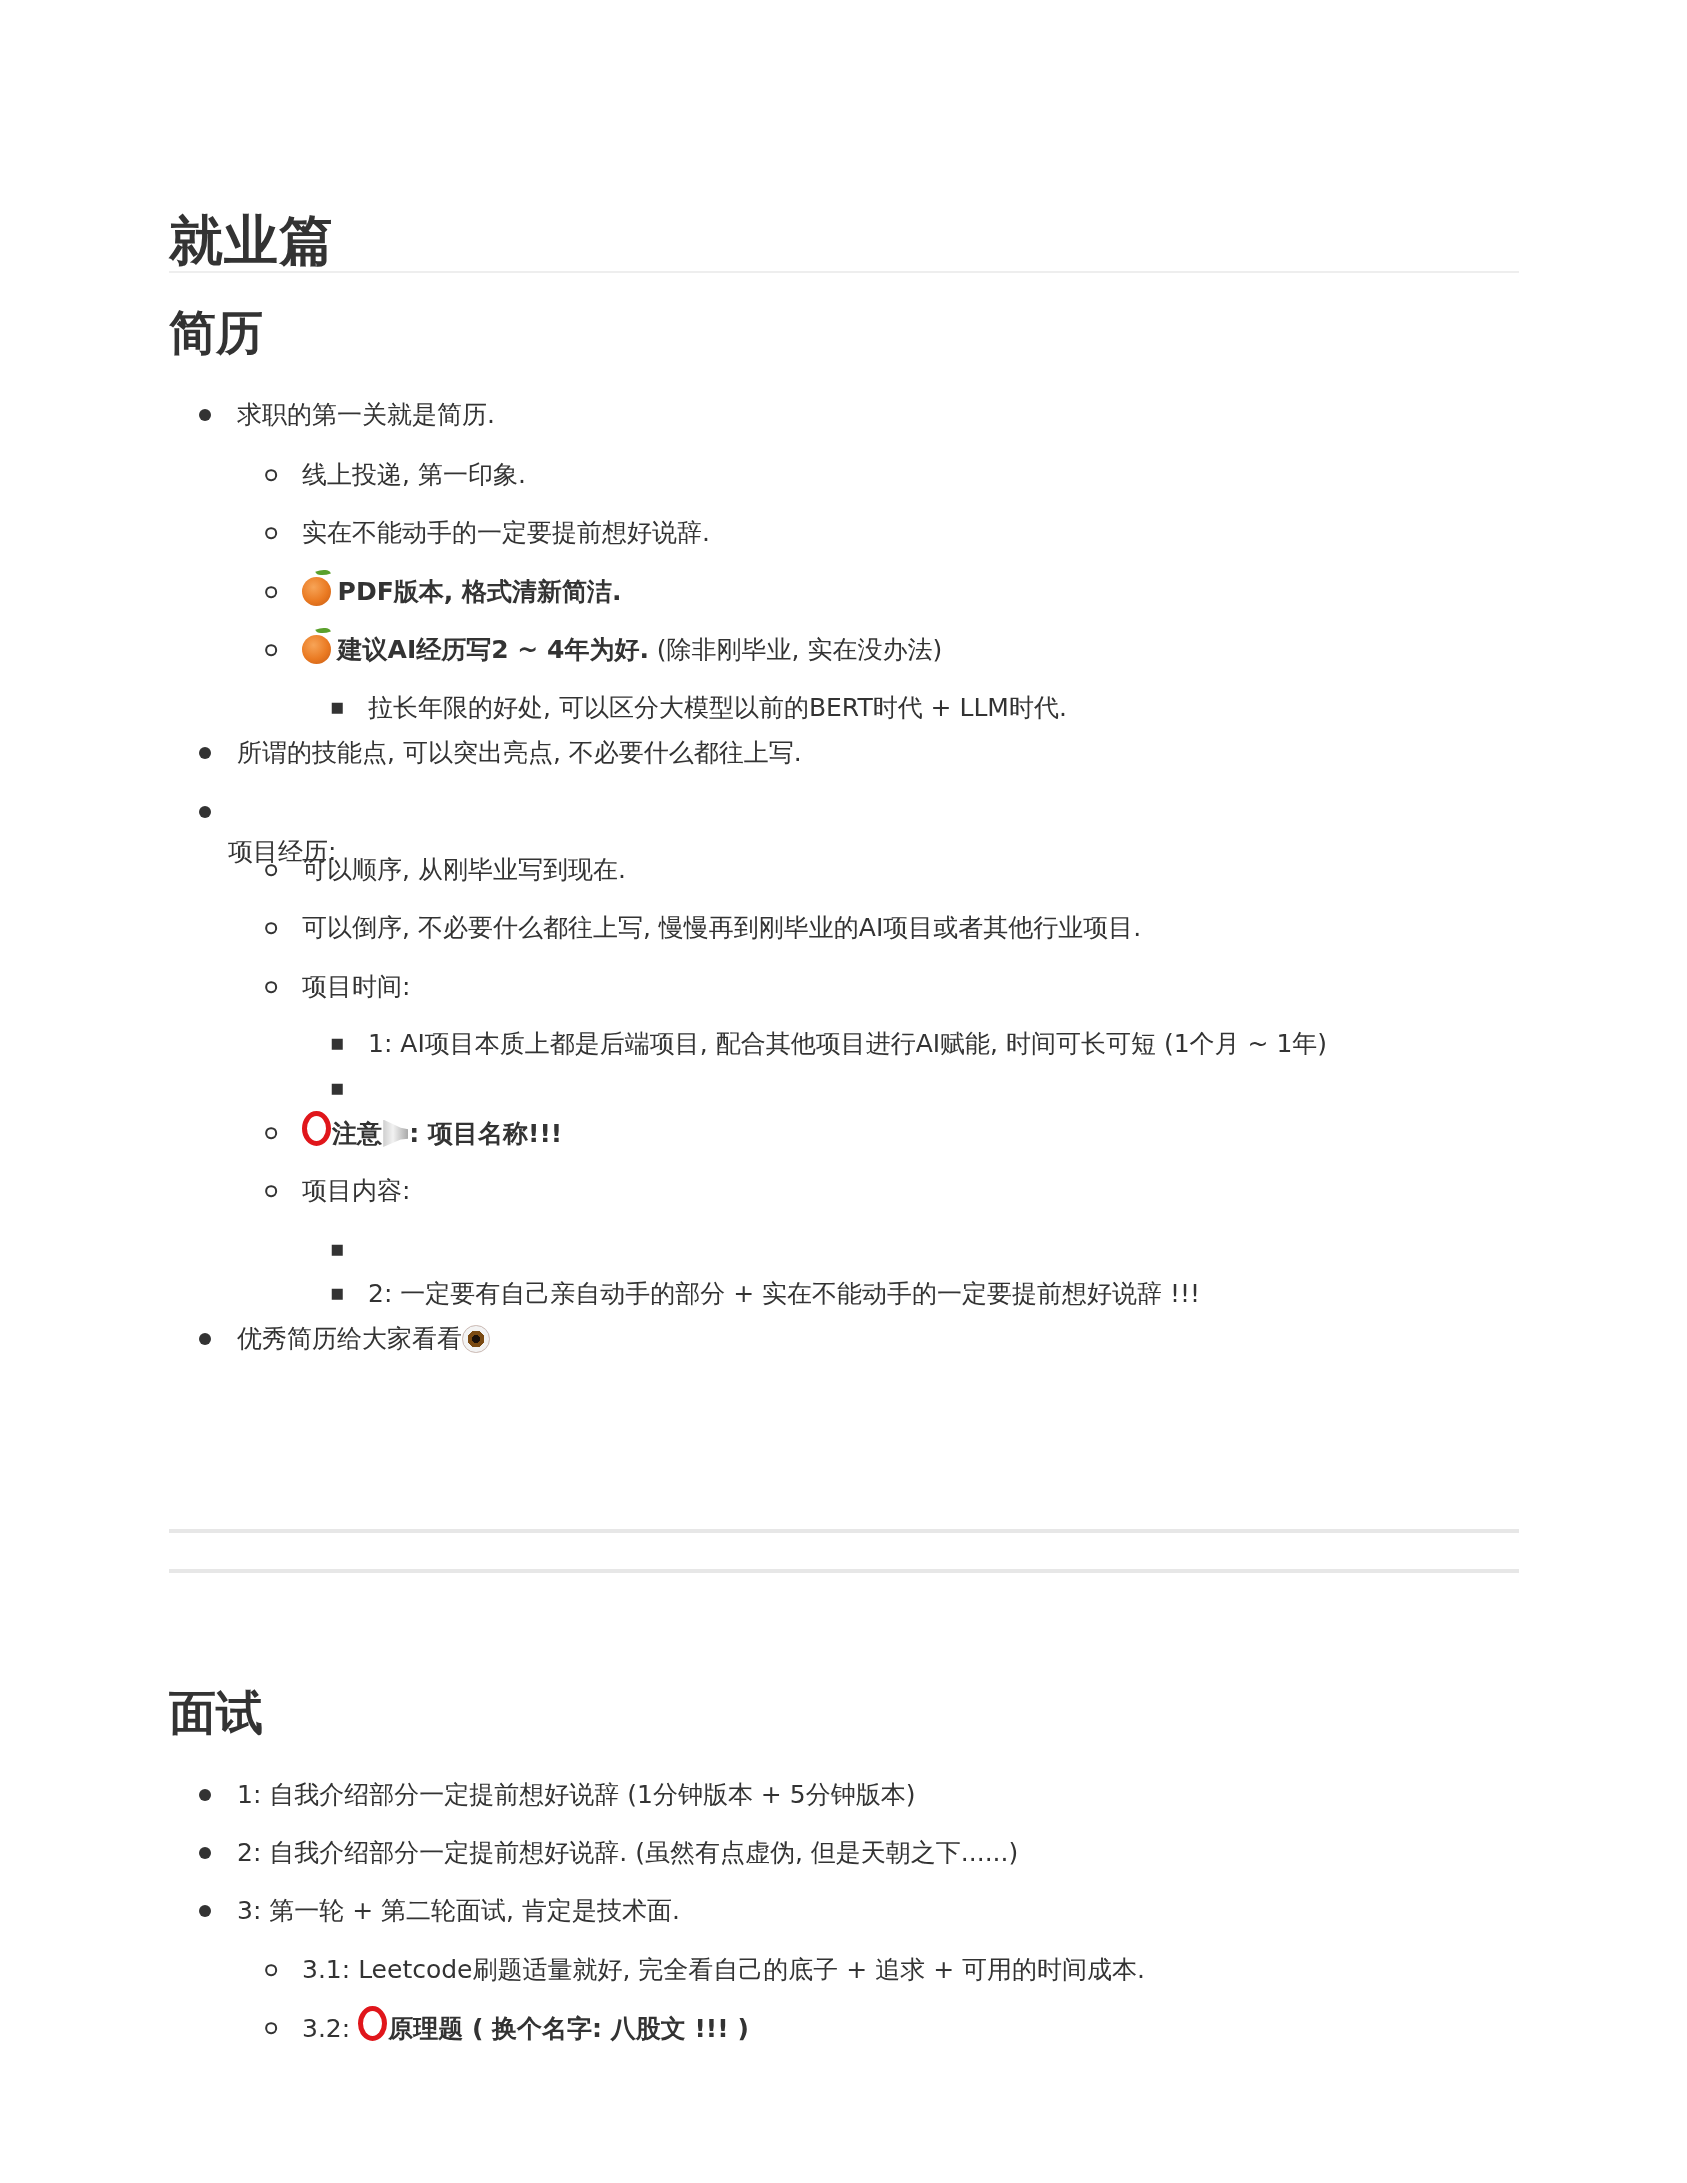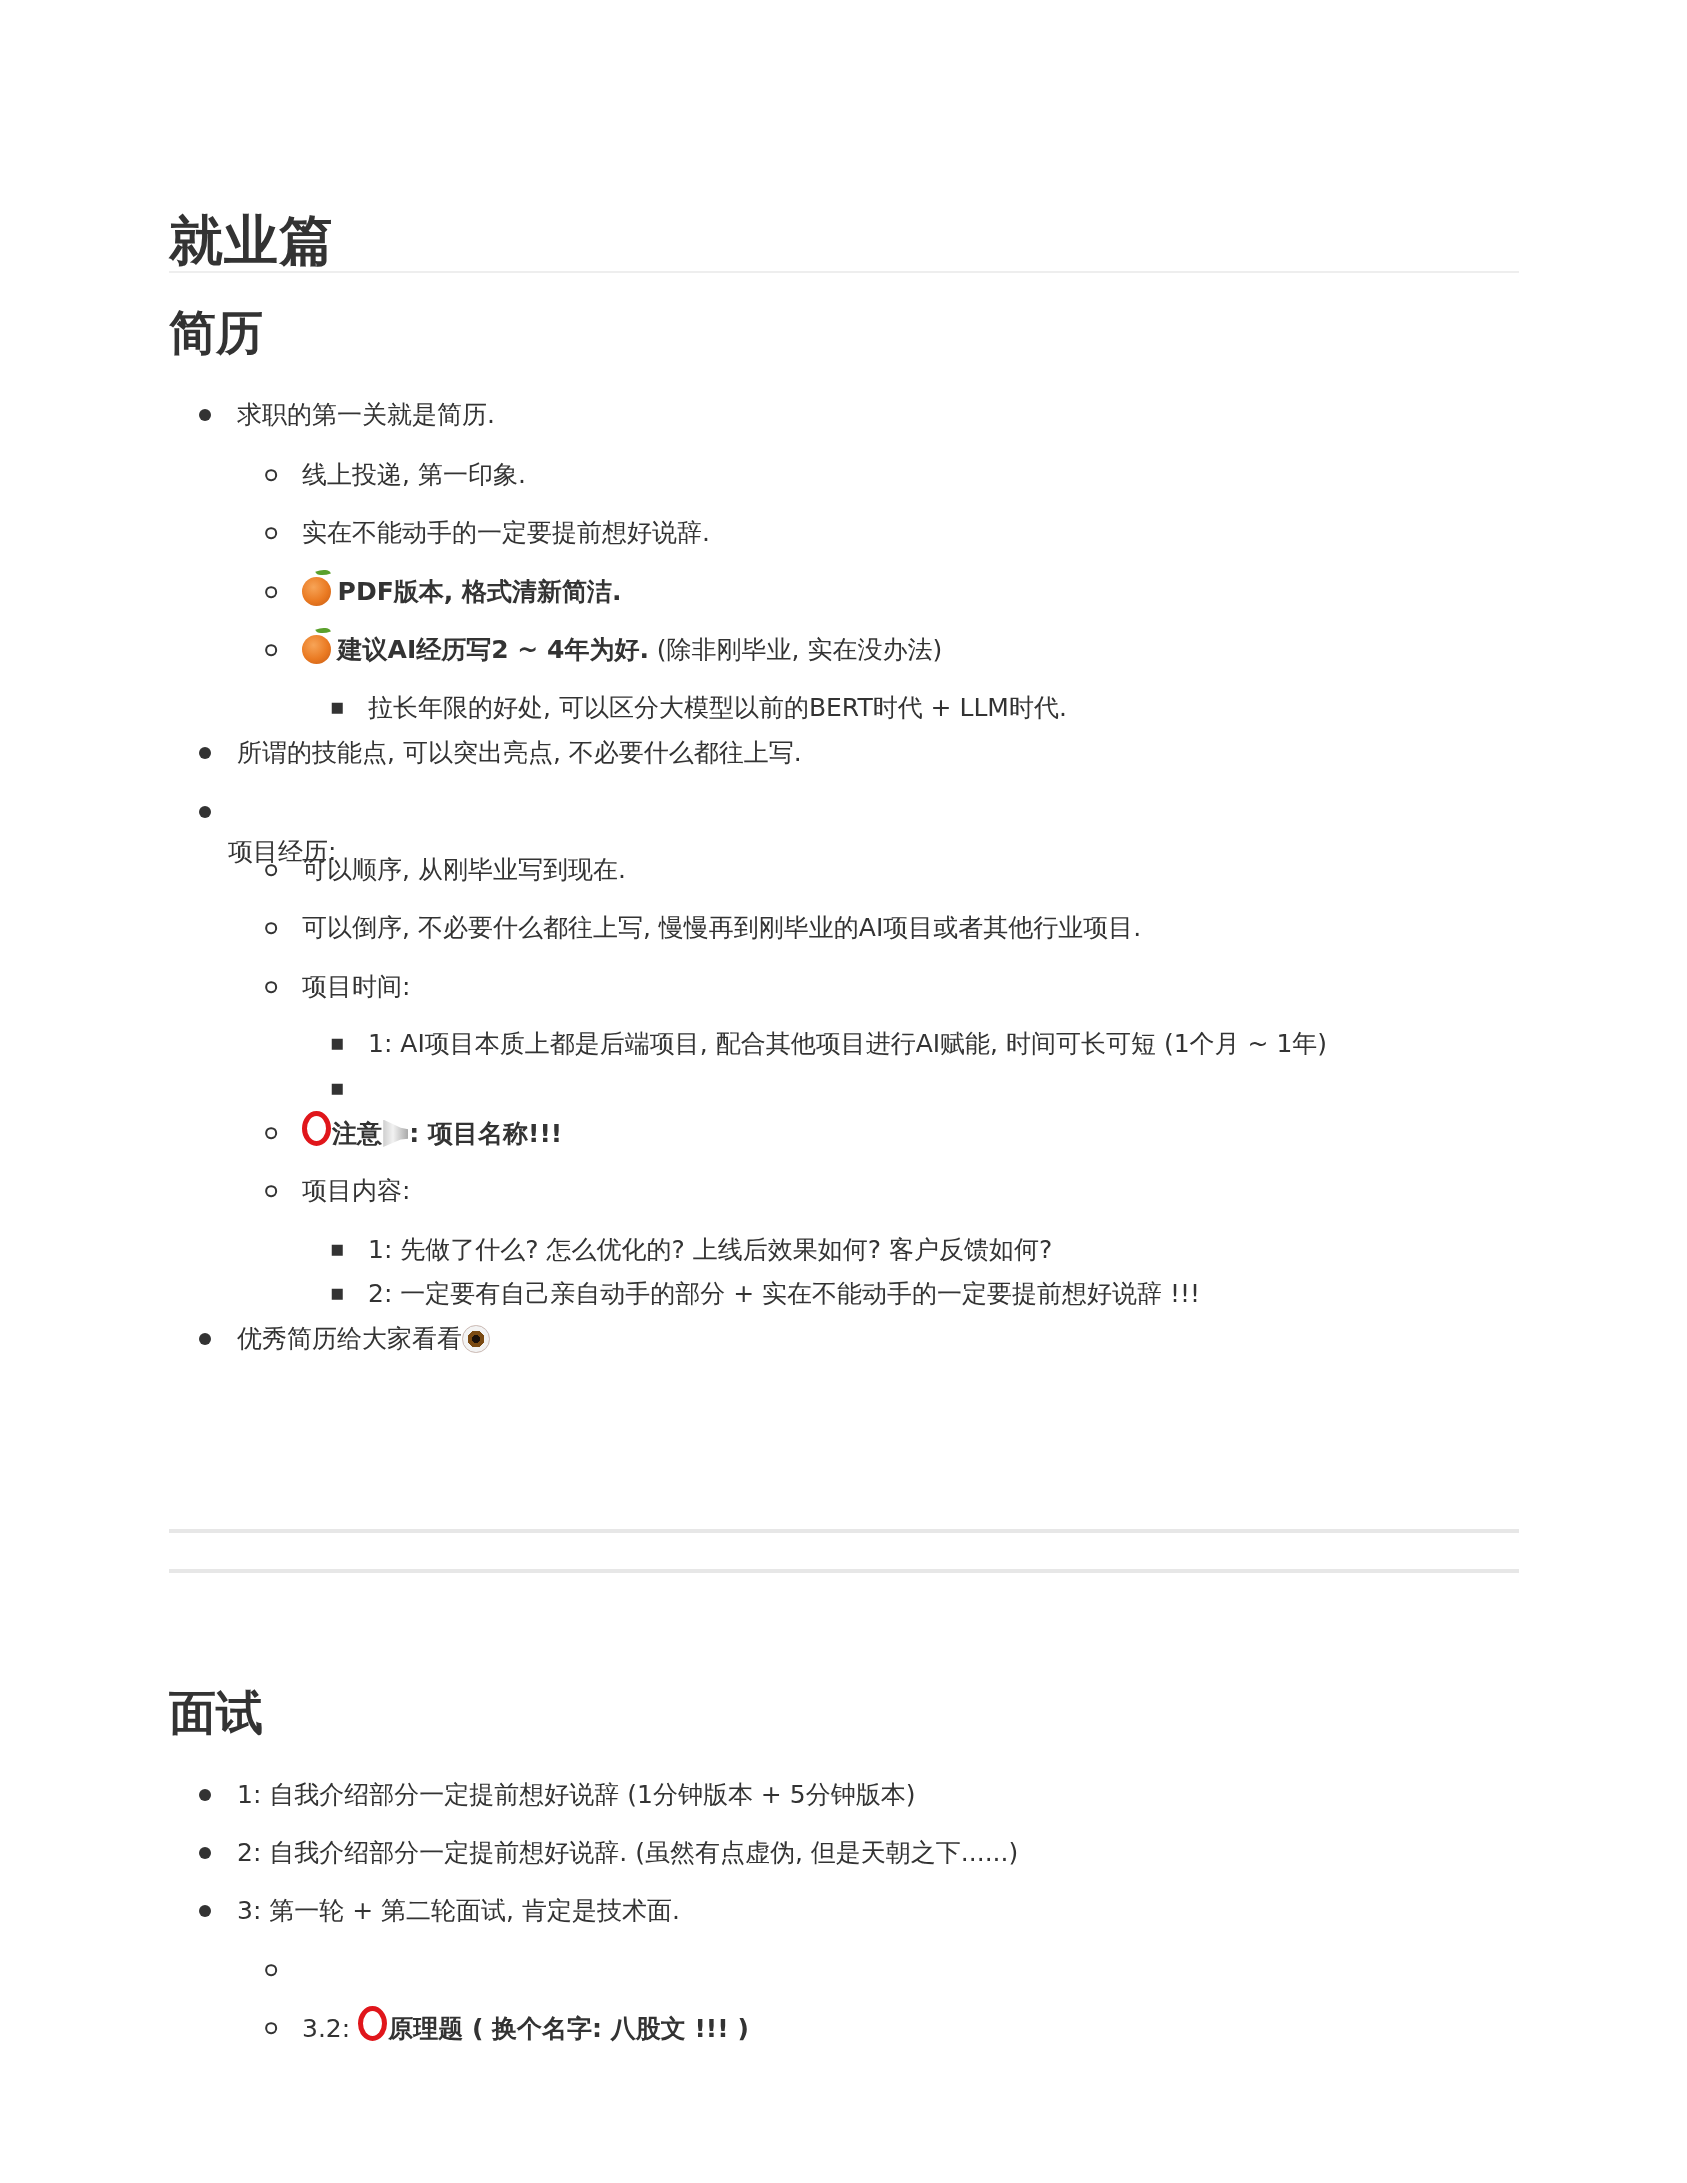--- a/index.html
+++ b/index.html
@@ -125,21 +125,20 @@
       <div class="line" style="top: 1111px; left: 0px; width: 1687px;">
         <span class="marker circle" style="left: 271px;"></span>
         <span class="txt" style="left: 302px;"><span class="b"><span class="red-o"></span><span>注意</span><span class="megaphone"></span><span>: 项目名称!!!</span></span></span>
       </div>
       <div class="line" style="top: 1169px; left: 0px; width: 1687px;">
         <span class="marker circle" style="left: 271px;"></span>
         <span class="txt" style="left: 302px;"><span>项目内容:</span></span>
       </div>
       <div class="line" style="top: 1228px; left: 0px; width: 1687px;">
         <span class="marker square" style="left: 337px;"></span>
-        <span class="txt" style="left: 368px;"><span>1: 先做了什么? 怎么优化的? 上线后效果如何? 客户反馈如何?</span></span>
       </div>
       <div class="line" style="top: 1272px; left: 0px; width: 1349px;">
         <span class="marker square" style="left: 337px;"></span>
         <span class="txt" style="left: 368px;"><span>2: 一定要有自己亲自动手的部分 + 实在不能动手的一定要提前想好说辞 !!!</span></span>
       </div>
       <div class="line" style="top: 1317px; left: 0px; width: 1687px;">
         <span class="marker disc" style="left: 205px;"></span>
         <span class="txt" style="left: 237px;"><span>优秀简历给大家看看</span><span class="eye"></span></span>
       </div>
     </div>
@@ -156,20 +155,21 @@
       <div class="line" style="top: 1831px; left: 0px; width: 1687px;">
         <span class="marker disc" style="left: 205px;"></span>
         <span class="txt" style="left: 237px;"><span>2: 自我介绍部分一定提前想好说辞. (虽然有点虚伪, 但是天朝之下......)</span></span>
       </div>
       <div class="line" style="top: 1889px; left: 0px; width: 1687px;">
         <span class="marker disc" style="left: 205px;"></span>
         <span class="txt" style="left: 237px;"><span>3: 第一轮 + 第二轮面试, 肯定是技术面.</span></span>
       </div>
       <div class="line" style="top: 1948px; left: 0px; width: 1687px;">
         <span class="marker circle" style="left: 271px;"></span>
+        <span class="txt" style="left: 302px;"><span>3.1: Leetcode刷题适量就好, 完全看自己的底子 + 追求 + 可用的时间成本.</span></span>
       </div>
       <div class="line" style="top: 2006px; left: 0px; width: 1687px;">
         <span class="marker circle" style="left: 271px;"></span>
         <span class="txt" style="left: 302px;"><span>3.2: </span><span class="red-o"></span><span class="b">原理题 ( 换个名字: 八股文 !!! )</span></span>
       </div>
     </div>
 </div>
 
 
 </body></html>

